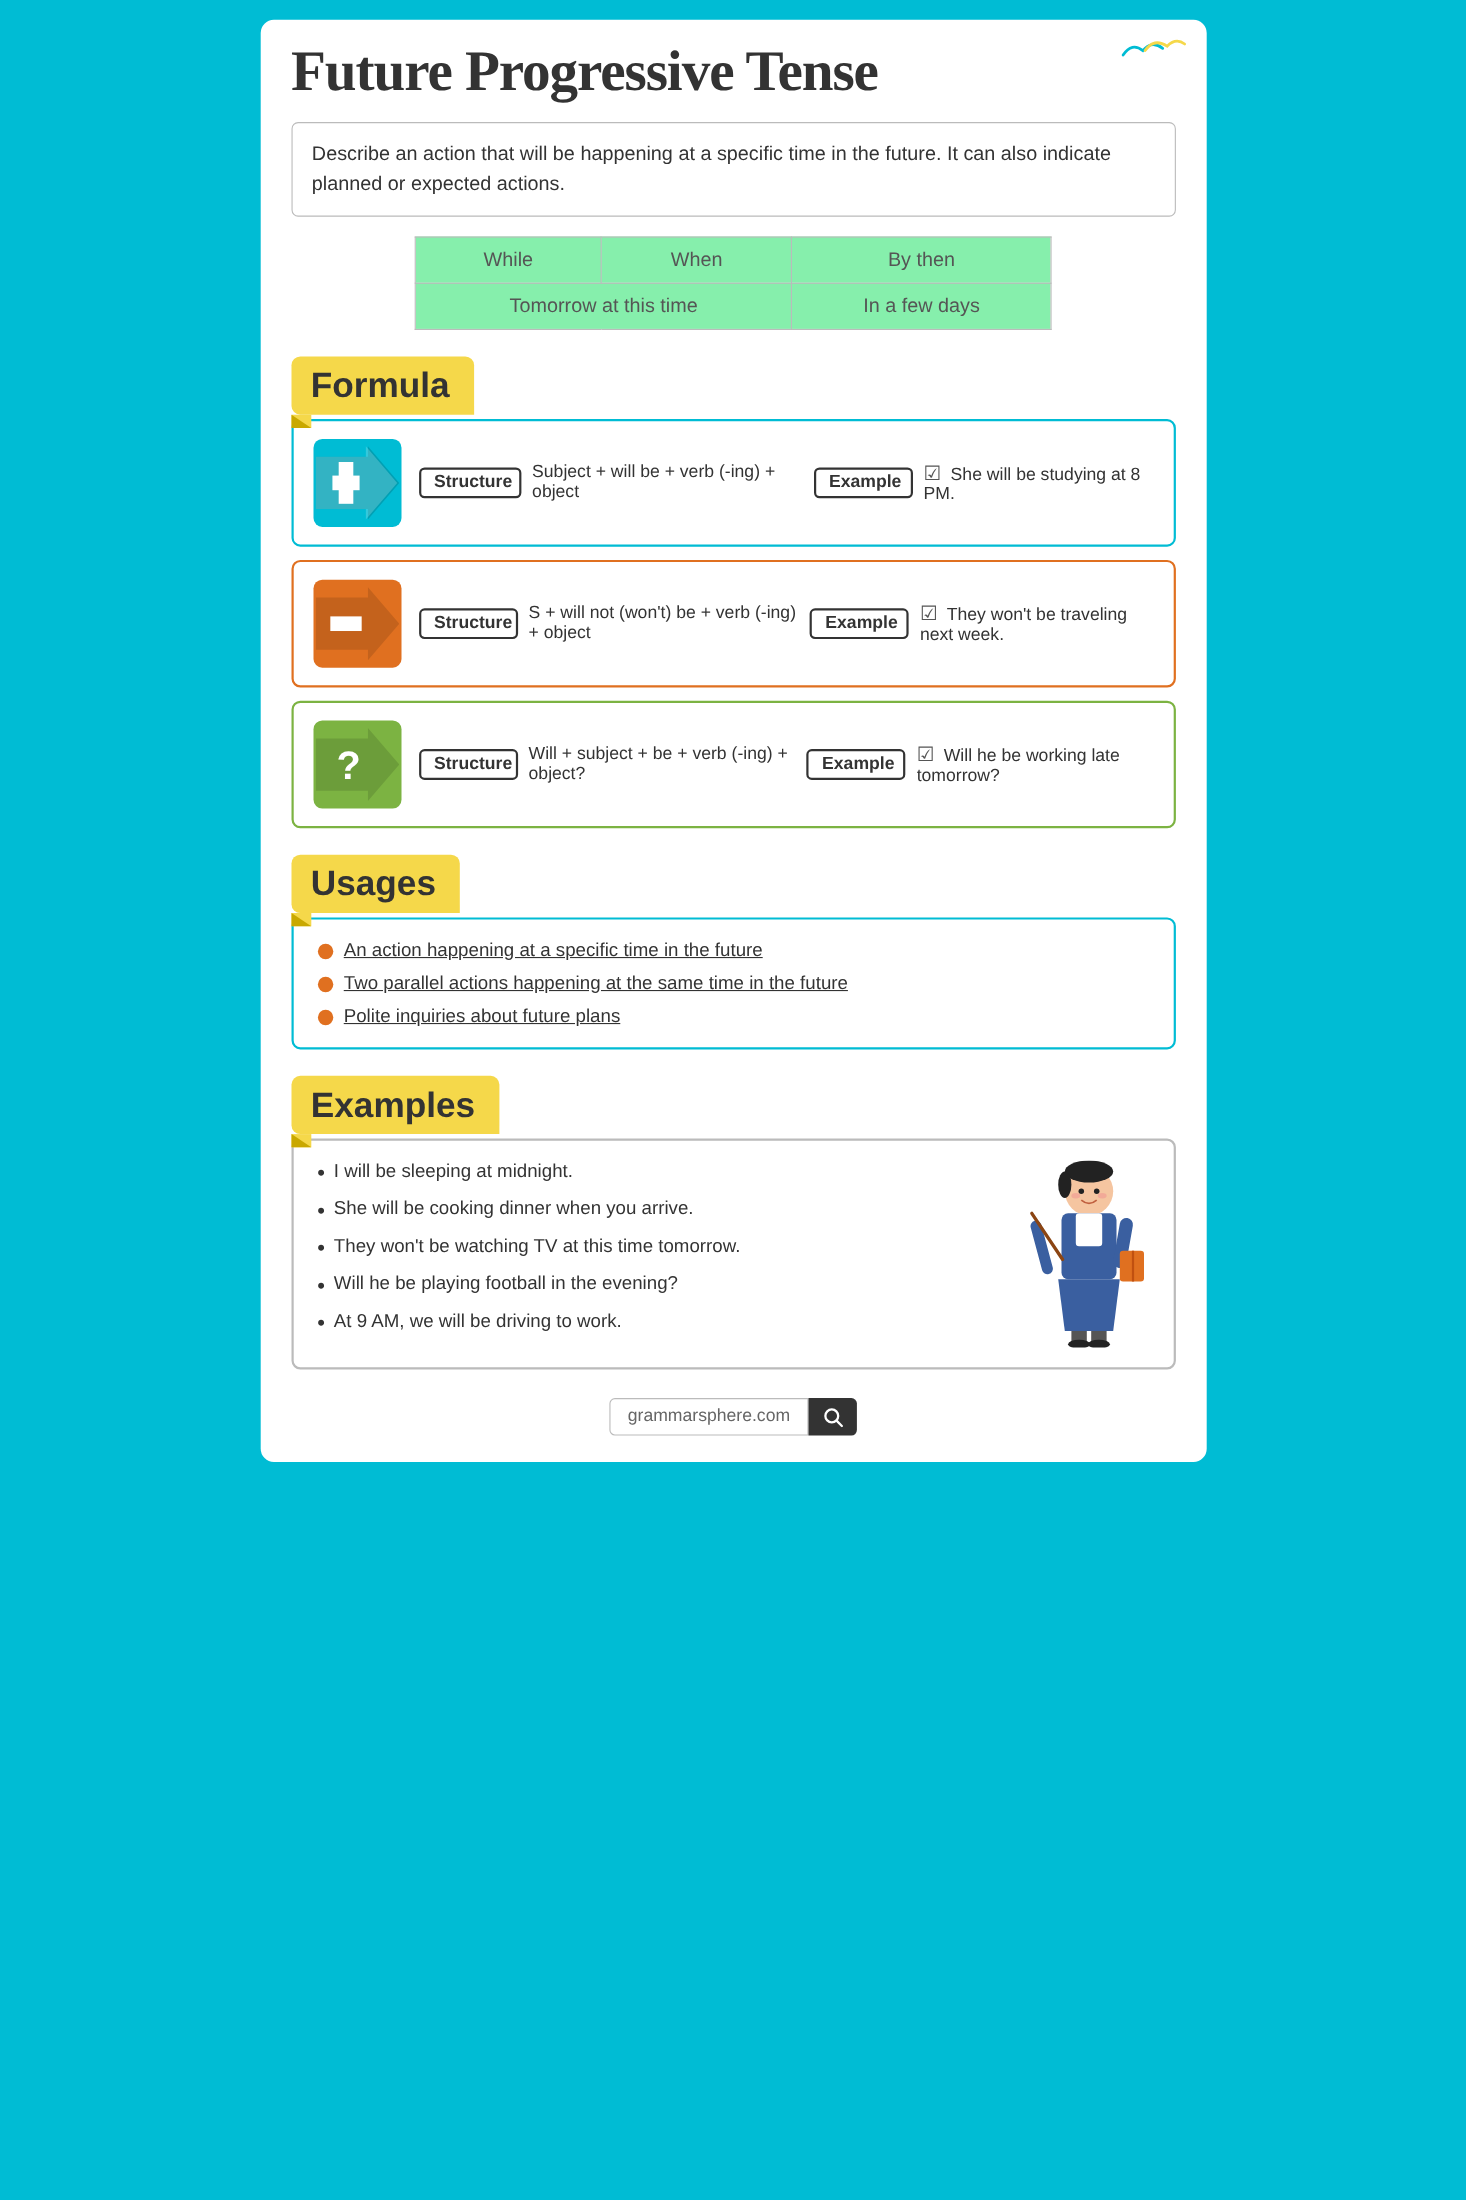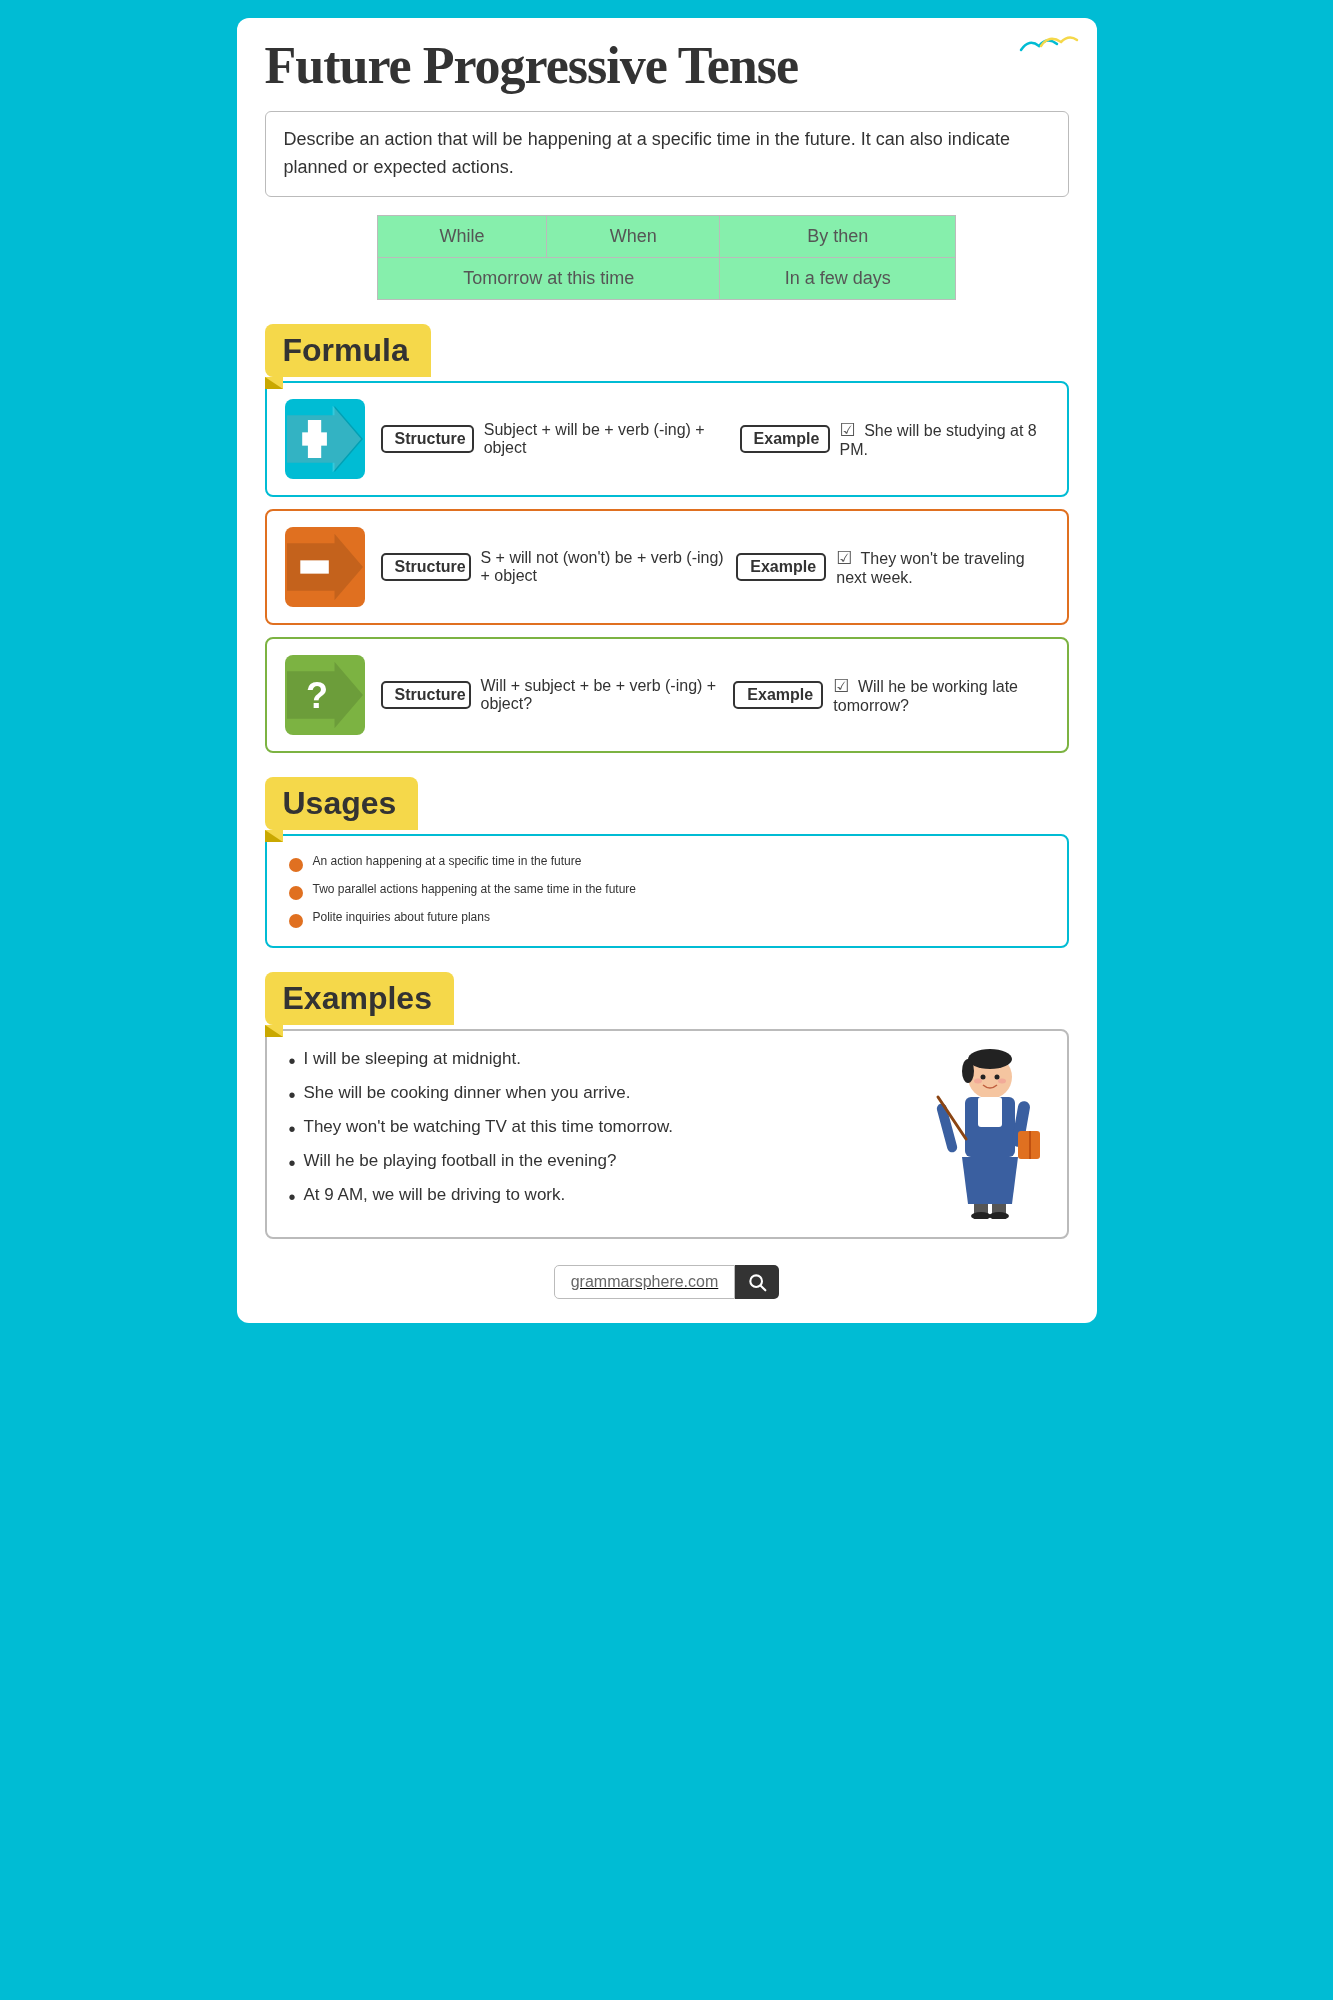--- a/index.html
+++ b/index.html
@@ -163,23 +163,24 @@
     }
     .usages-box {
       border: 2px solid #00bcd4;
       border-radius: 8px;
       padding: 18px 22px;
     }
     .usage-item {
       display: flex;
       align-items: flex-start;
       gap: 10px;
-      font-size: 12px;
+      font-size: 17px;
       color: #333;
       margin-bottom: 10px;
+      text-decoration: underline;
     }
     .usage-item:last-child { margin-bottom: 0; }
     .orange-dot {
       width: 14px;
       height: 14px;
       background: #e07020;
       border-radius: 50%;
       flex-shrink: 0;
       margin-top: 4px;
     }
@@ -214,21 +215,20 @@
       display: flex;
       align-items: flex-end;
       justify-content: center;
     }
     
     .footer {
       display: flex;
       justify-content: center;
       align-items: center;
       margin-top: 26px;
-      text-decoration: underline;
     }
     .footer-domain {
       border: 1.5px solid #bbb;
       border-radius: 5px 0 0 5px;
       padding: 7px 16px;
       font-size: 16px;
       color: #666;
       background: #fff;
     }
     .footer-search {

